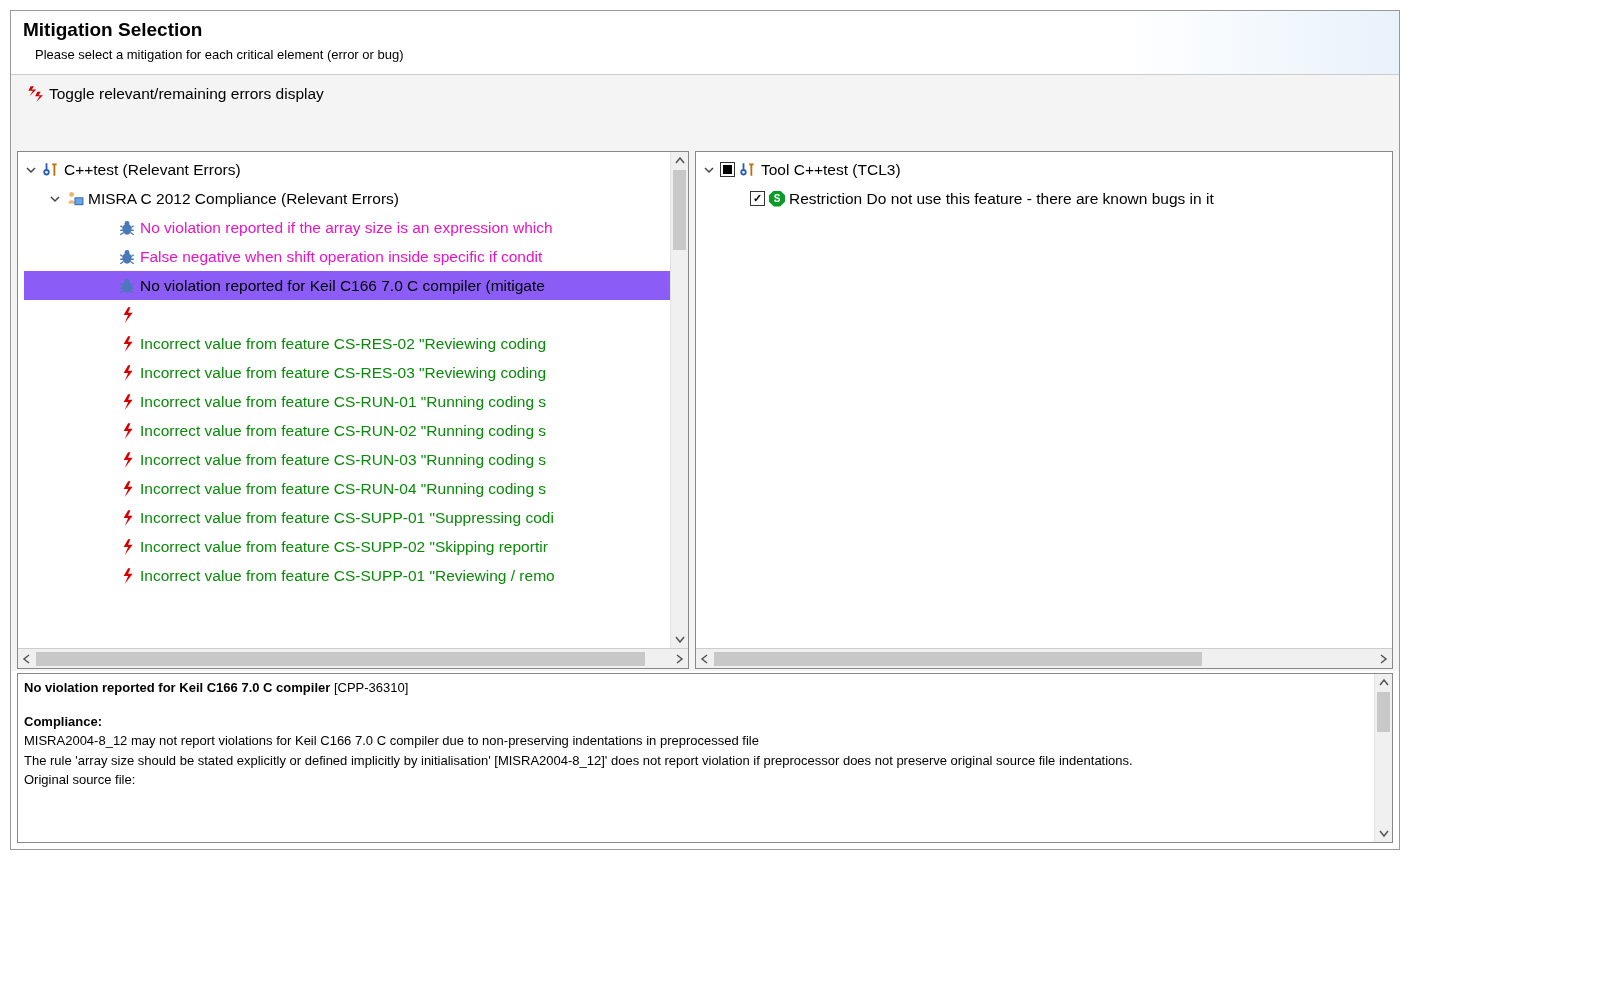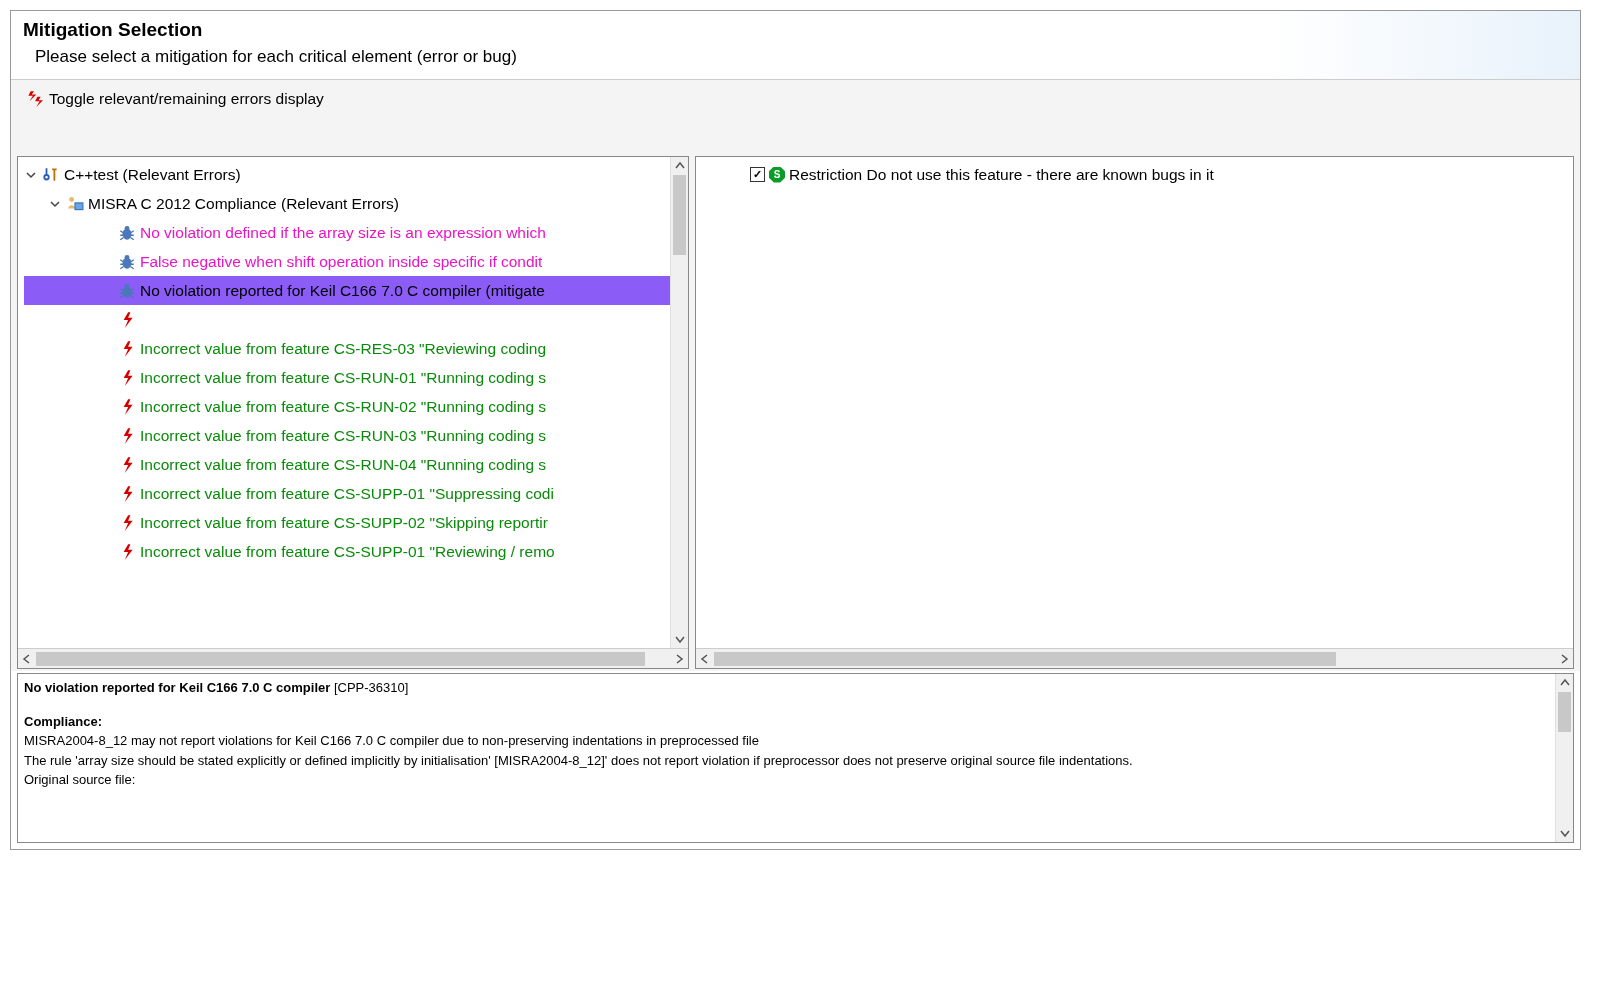--- a/index.html
+++ b/index.html
@@ -4,40 +4,40 @@
 <style>
   * { box-sizing: border-box; margin: 0; padding: 0; }
   body {
     font-family: "Segoe UI", Tahoma, sans-serif;
     font-size: 14.5px;
     background: #fff;
     color: #000;
     overflow: hidden;
   }
   .window {
-    width: 1571px;
+    width: 1390px;
     height: 840px;
     border: 1px solid #999;
     margin: 10px;
     display: flex;
     flex-direction: column;
     background: #fff;
   }
   .header {
     padding: 8px 12px 12px 12px;
     background: linear-gradient(to right, #fff 80%, #e8f2fb 100%);
     border-bottom: 1px solid #ccc;
   }
   .header h1 {
     font-size: 19px;
     font-weight: 700;
     margin-bottom: 6px;
   }
   .header p {
-    font-size: 17px;
+    font-size: 13px;
     padding-left: 12px;
   }
   .toolbar {
     display: flex;
     gap: 6px;
     padding: 10px 14px 8px 14px;
     background: #f4f4f4;
   }
   .toolbar span.label { font-size: 15.5px; }
   .panels {
@@ -225,21 +225,21 @@
               <span class="txt">MISRA C 2012 Compliance (Relevant Errors)</span>
             </div>
             <div class="node indent3 magenta">
               <span class="icon">
                 <svg viewBox="0 0 16 16">
                   <ellipse cx="8" cy="9" rx="4" ry="5" fill="#4a78b8"></ellipse>
                   <circle cx="8" cy="4" r="2.2" fill="#4a78b8"></circle>
                   <path d="M2 6 L5 8 M2 10 L5 10 M2 14 L5 12 M14 6 L11 8 M14 10 L11 10 M14 14 L11 12" stroke="#4a78b8" stroke-width="1.3"></path>
                 </svg>
               </span>
-              <span class="txt">No violation defined if the array size is an expression which</span>
+              <span class="txt">No violation reported if the array size is an expression which</span>
             </div>
             <div class="node indent3 magenta">
               <span class="icon">
                 <svg viewBox="0 0 16 16">
                   <ellipse cx="8" cy="9" rx="4" ry="5" fill="#4a78b8"></ellipse>
                   <circle cx="8" cy="4" r="2.2" fill="#4a78b8"></circle>
                   <path d="M2 6 L5 8 M2 10 L5 10 M2 14 L5 12 M14 6 L11 8 M14 10 L11 10 M14 14 L11 12" stroke="#4a78b8" stroke-width="1.3"></path>
                 </svg>
               </span>
               <span class="txt">False negative when shift operation inside specific if condit</span>
@@ -253,20 +253,28 @@
                 </svg>
               </span>
               <span class="txt">No violation reported for Keil C166 7.0 C compiler (mitigate</span>
             </div>
             <div class="node indent3 green">
               <span class="icon">
                 <svg viewBox="0 0 16 16">
                   <path d="M9 1 L5 8 L9 8 L6 15 L13 6 L9 6 L11 1 Z" fill="#d40000"></path>
                 </svg>
               </span>
+            </div>
+            <div class="node indent3 green">
+              <span class="icon">
+                <svg viewBox="0 0 16 16">
+                  <path d="M9 1 L5 8 L9 8 L6 15 L13 6 L9 6 L11 1 Z" fill="#d40000"></path>
+                </svg>
+              </span>
+              <span class="txt">Incorrect value from feature CS-RES-02 "Reviewing coding </span>
             </div>
             <div class="node indent3 green">
               <span class="icon">
                 <svg viewBox="0 0 16 16">
                   <path d="M9 1 L5 8 L9 8 L6 15 L13 6 L9 6 L11 1 Z" fill="#d40000"></path>
                 </svg>
               </span>
               <span class="txt">Incorrect value from feature CS-RES-03 "Reviewing coding </span>
             </div>
             <div class="node indent3 green">
@@ -340,20 +348,35 @@
             <svg width="10" height="10">
               <path d="M3 1 L8 5 L3 9" fill="none" stroke="#555" stroke-width="1.5"></path>
             </svg>
           </div>
       </div>
     </div>
 
     <div class="pane right">
       <div class="tree-scroll">
         <div class="tree">
+          <div class="node">
+            <span class="chev">
+                <svg viewBox="0 0 10 10">
+                  <path d="M1 3 L5 7 L9 3" fill="none" stroke="#444" stroke-width="1.5"></path>
+                </svg>
+              </span>
+            <span class="cb tri"></span>
+            <span class="icon">
+                <svg viewBox="0 0 16 16">
+                  <path d="M4 2 L4 8 M4 8 A2 2 0 1 0 4 12 A2 2 0 1 0 4 8" stroke="#2a5db0" stroke-width="1.6" fill="none"></path>
+                  <path d="M11 3 L11 13 M9 3 L13 3" stroke="#c07000" stroke-width="1.6" fill="none"></path>
+                </svg>
+              </span>
+            <span class="txt">Tool C++test (TCL3)</span>
+          </div>
           <div class="node indent2">
             <span class="cb check"></span>
             <span class="badge-green">S</span>
             <span class="txt">Restriction Do not use this feature - there are known bugs in it </span>
           </div>
         </div>
       </div>
       <div class="hscroll">
         <div class="arrow">
             <svg width="10" height="10">

